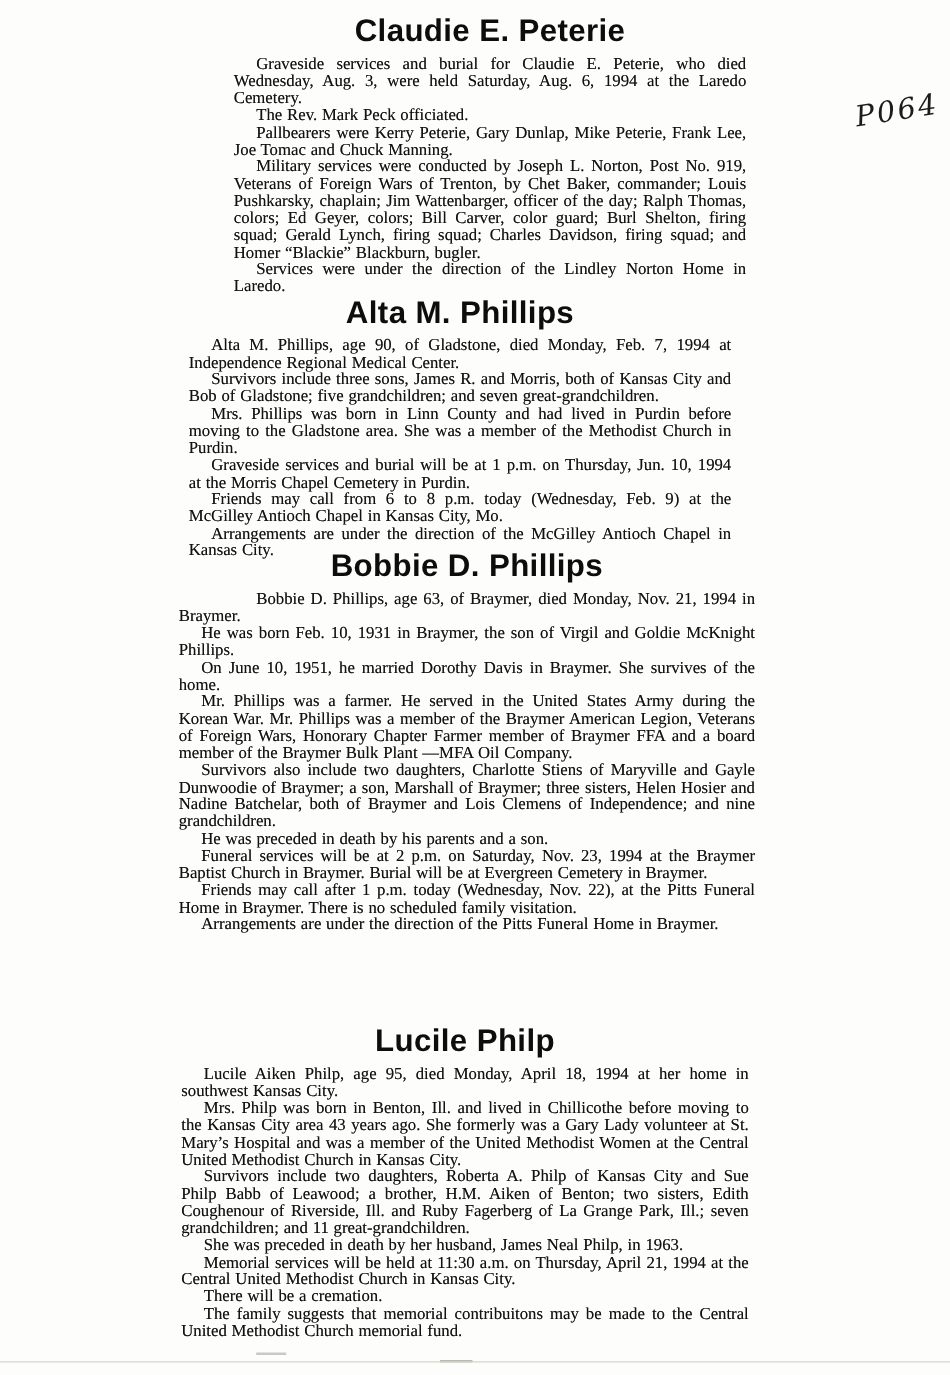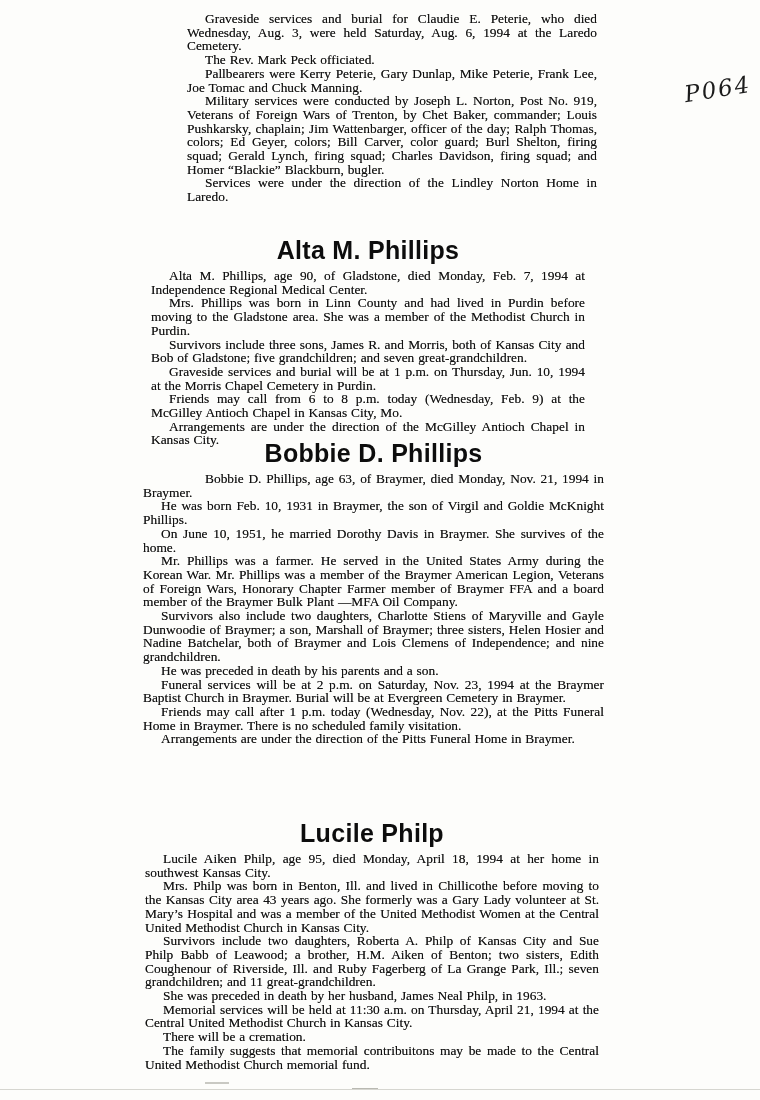--- a/index.html
+++ b/index.html
@@ -82,32 +82,33 @@
     top: 1088px;
     width: 26px;
     height: 2px;
     background: #b9b9b2;
   }
 </style>
 </head>
 <body>
 
 <section class="clip" id="clip-claudie">
+  <h2>Claudie E. Peterie</h2>
   <p>Graveside services and burial for Claudie E. Peterie, who died Wednesday, Aug. 3, were held Saturday, Aug. 6, 1994 at the Laredo Cemetery.</p>
   <p>The Rev. Mark Peck officiated.</p>
   <p>Pallbearers were Kerry Peterie, Gary Dunlap, Mike Peterie, Frank Lee, Joe Tomac and Chuck Manning.</p>
   <p>Military services were conducted by Joseph L. Norton, Post No. 919, Veterans of Foreign Wars of Trenton, by Chet Baker, commander; Louis Pushkarsky, chaplain; Jim Wattenbarger, officer of the day; Ralph Thomas, colors; Ed Geyer, colors; Bill Carver, color guard; Burl Shelton, firing squad; Gerald Lynch, firing squad; Charles Davidson, firing squad; and Homer “Blackie” Blackburn, bugler.</p>
   <p>Services were under the direction of the Lindley Norton Home in Laredo.</p>
 </section>
 
 <section class="clip" id="clip-alta">
   <h2>Alta M. Phillips</h2>
   <p>Alta M. Phillips, age 90, of Gladstone, died Monday, Feb. 7, 1994 at Independence Regional Medical Center.</p>
+  <p>Survivors include three sons, James R. and Morris, both of Kansas City and Bob of Gladstone; five grandchildren; and seven great-grandchildren.</p>
   <p>Mrs. Phillips was born in Linn County and had lived in Purdin before moving to the Gladstone area. She was a member of the Methodist Church in Purdin.</p>
-  <p>Survivors include three sons, James R. and Morris, both of Kansas City and Bob of Gladstone; five grandchildren; and seven great-grandchildren.</p>
   <p>Graveside services and burial will be at 1 p.m. on Thursday, Jun. 10, 1994 at the Morris Chapel Cemetery in Purdin.</p>
   <p>Friends may call from 6 to 8 p.m. today (Wednesday, Feb. 9) at the McGilley Antioch Chapel in Kansas City, Mo.</p>
   <p>Arrangements are under the direction of the McGilley Antioch Chapel in Kansas City.</p>
 </section>
 
 <section class="clip" id="clip-bobbie">
   <h2>Bobbie D. Phillips</h2>
   <p class="deep-indent">Bobbie D. Phillips, age 63, of Braymer, died Monday, Nov. 21, 1994 in Braymer.</p>
   <p>He was born Feb. 10, 1931 in Braymer, the son of Virgil and Goldie McKnight Phillips.</p>
   <p>On June 10, 1951, he married Dorothy Davis in Braymer. She survives of the home.</p>

